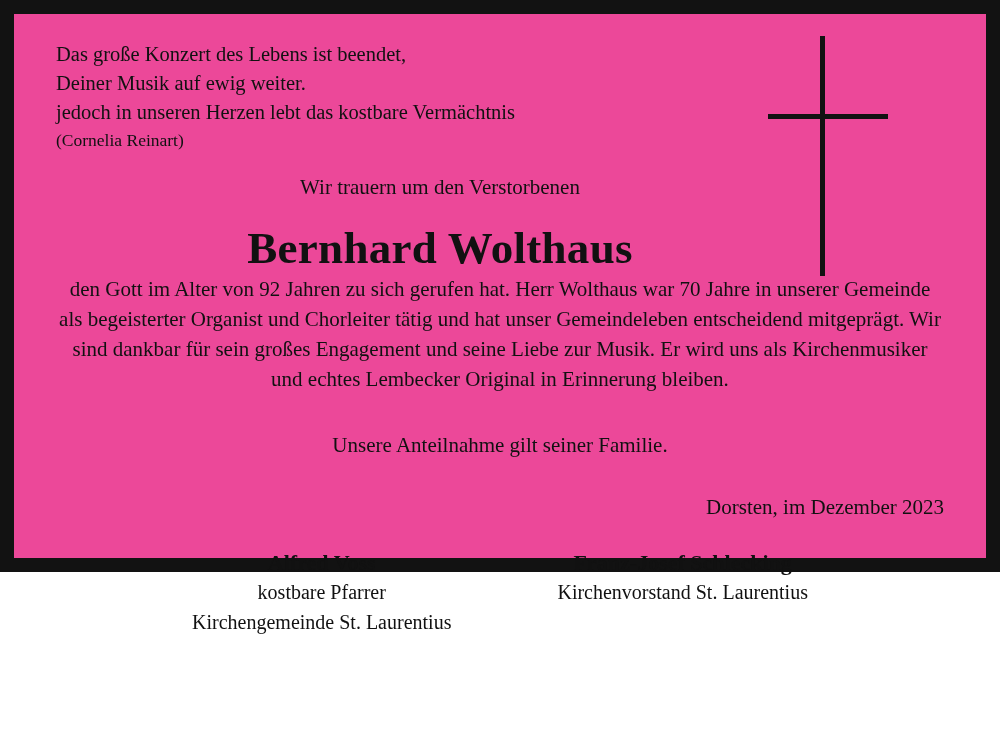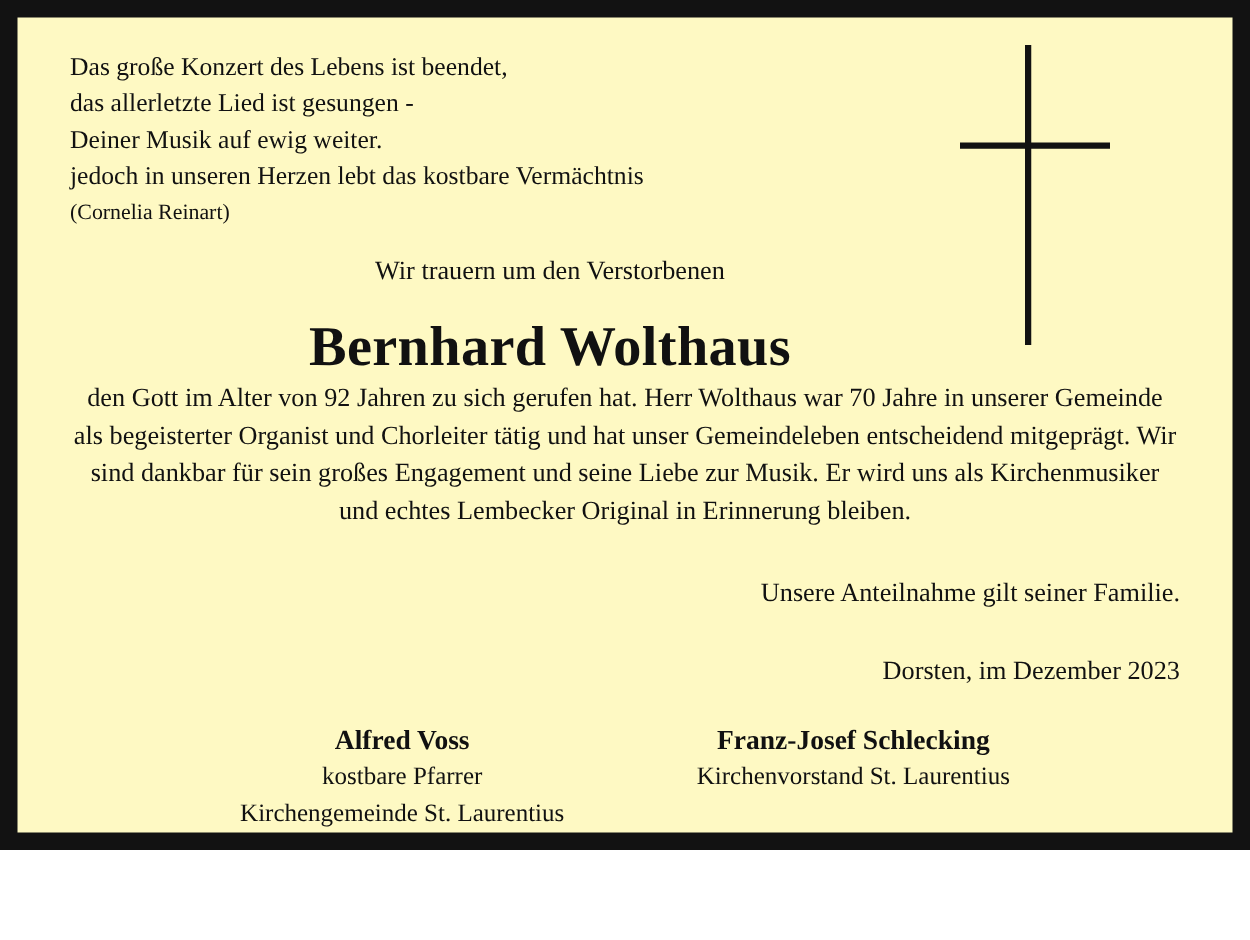--- a/index.html
+++ b/index.html
@@ -10,24 +10,24 @@
   body {
     width: 1000px;
     height: 752px;
     font-family: "Liberation Serif", serif;
     color: #111111;
     overflow: hidden;
   }
   .obituary {
     position: relative;
     width: 1000px;
-    height: 680px;
+    height: 572px;
     box-sizing: border-box;
     border: 14px solid #121212;
-    background: #fef9c3;
+    background: #ec4899;
   }
   .inner {
     position: relative;
     width: 100%;
     height: 100%;
     box-sizing: border-box;
     padding: 26px 42px 0 42px;
   }
 
   
@@ -83,21 +83,21 @@
     padding-right: 120px;
   }
 
   .body-text {
     font-size: 21px;
     line-height: 1.43;
     text-align: center;
   }
 
   .sympathy {
-    text-align: right;
+    text-align: center;
     font-size: 21px;
     line-height: 1.45;
     margin-top: 36px;
   }
   .sympathy .l2 {
     margin-top: 5px;
   }
 
   .place-date {
     text-align: right;
@@ -128,21 +128,20 @@
 <div class="obituary">
   <div class="inner">
 
     <div class="cross">
       <div class="v"></div>
       <div class="h"></div>
     </div>
 
     <div class="poem">
       <div>Das große Konzert des Lebens ist beendet,</div>
-      <div>das allerletzte Lied ist gesungen -</div>
       <div>Deiner Musik auf ewig weiter.</div>
       <div>jedoch in unseren Herzen lebt das kostbare Vermächtnis</div>
       <div class="src">(Cornelia Reinart)</div>
     </div>
 
     <div class="mourn">Wir trauern um den Verstorbenen</div>
 
     <div class="name">Bernhard Wolthaus</div>
 
     <div class="body-text">den Gott im Alter von 92 Jahren zu sich gerufen hat. Herr Wolthaus war 70 Jahre in unserer Gemeinde als begeisterter Organist und Chorleiter tätig und hat unser Gemeindeleben entscheidend mitgeprägt. Wir sind dankbar für sein großes Engagement und seine Liebe zur Musik. Er wird uns als Kirchenmusiker und echtes Lembecker Original in Erinnerung bleiben.</div>

